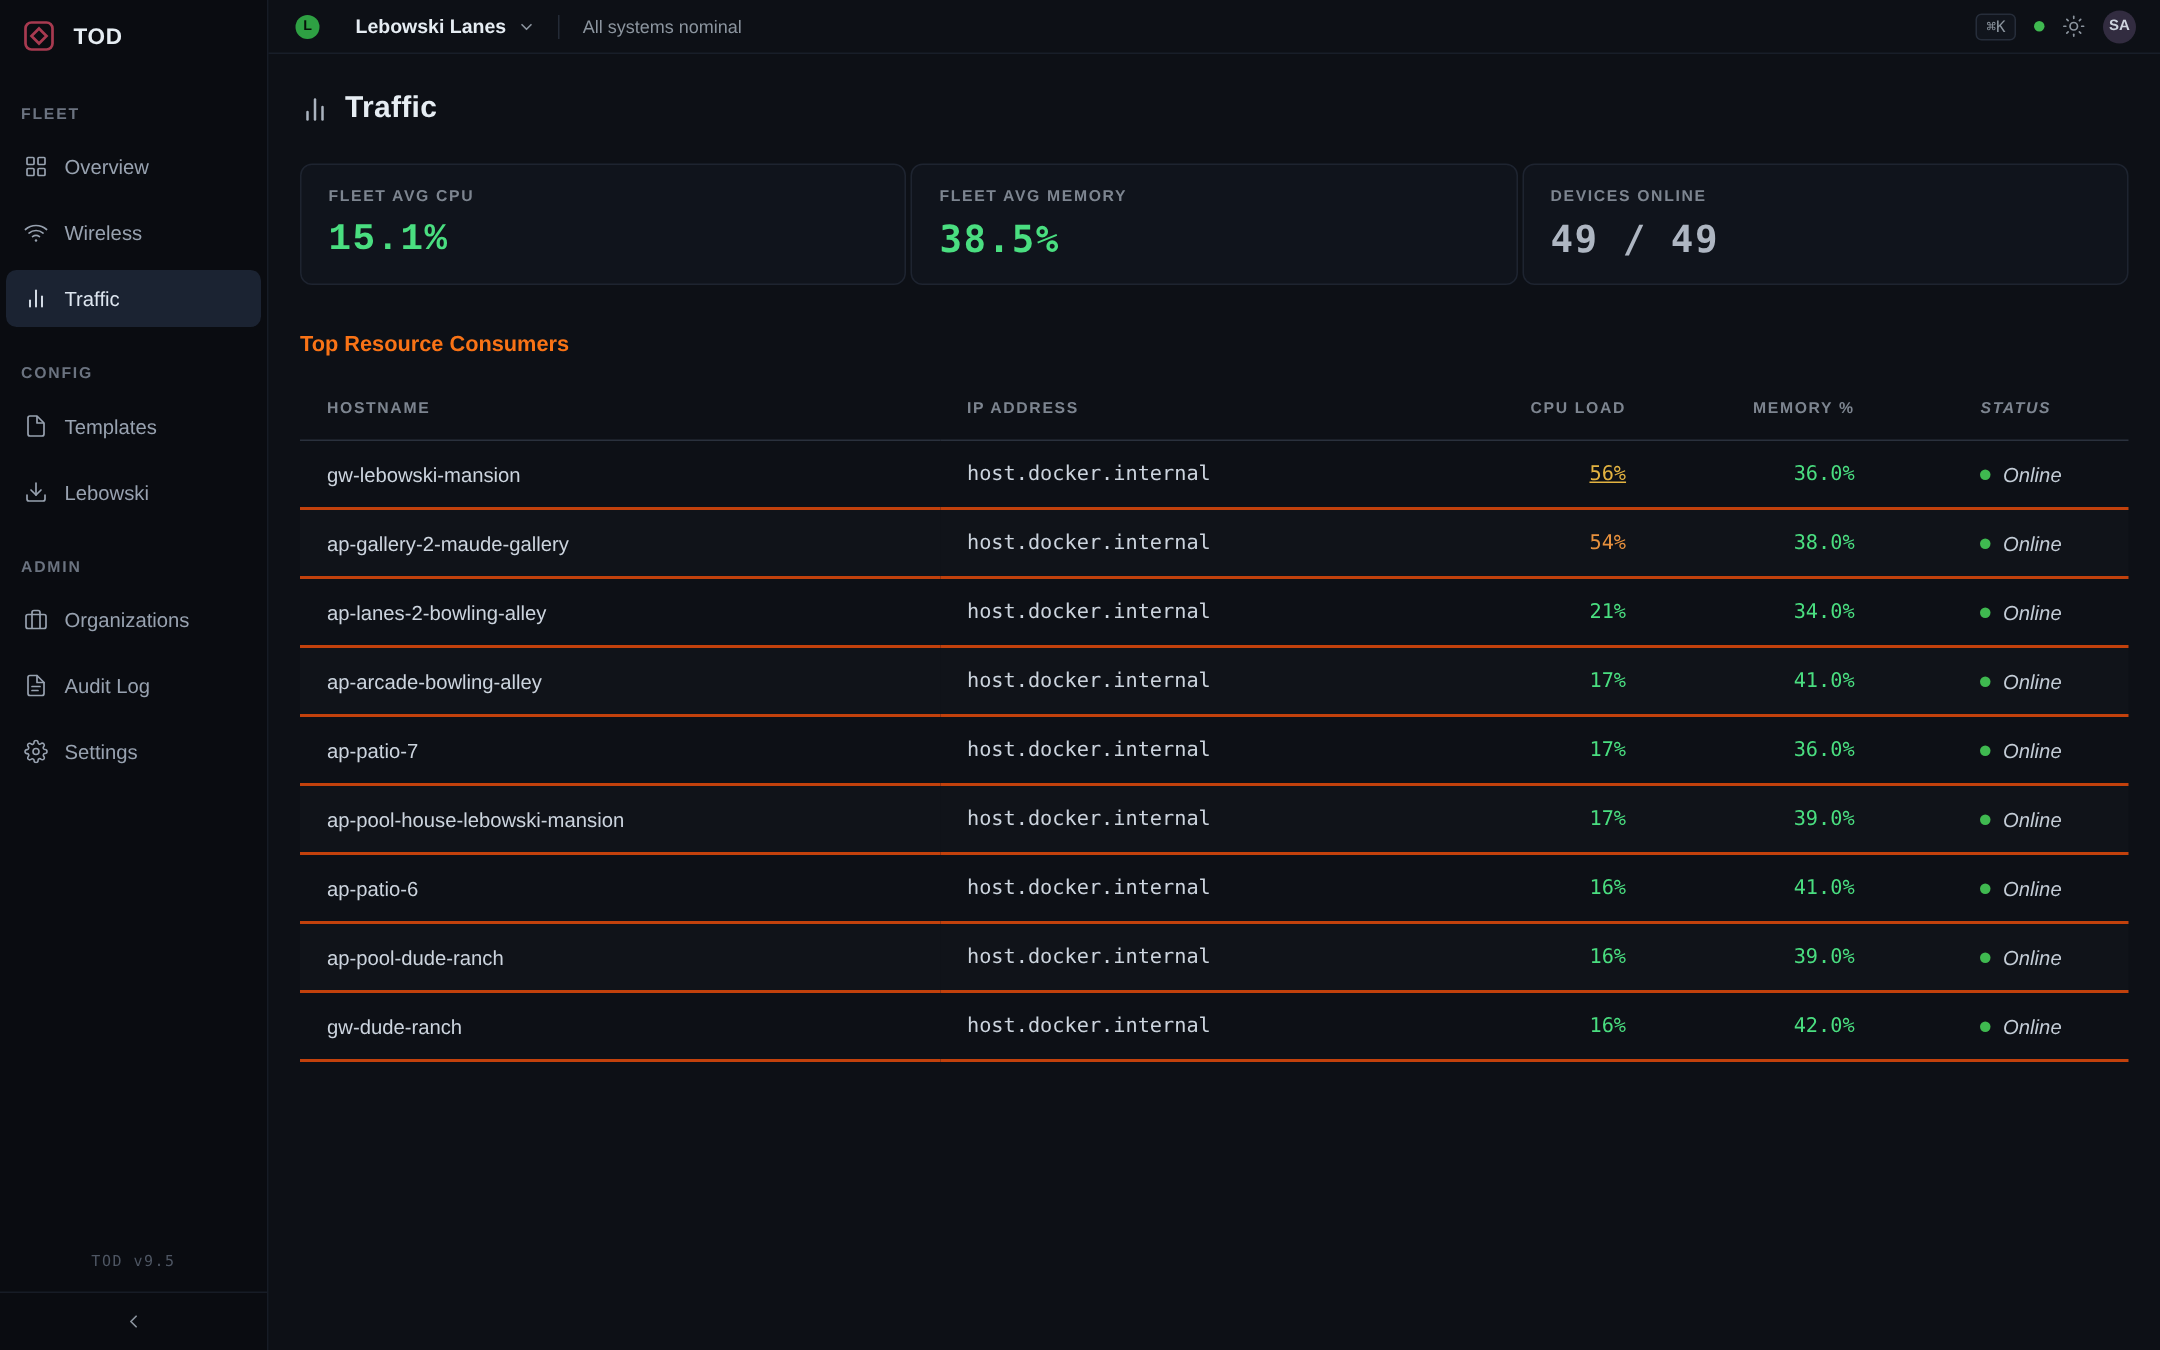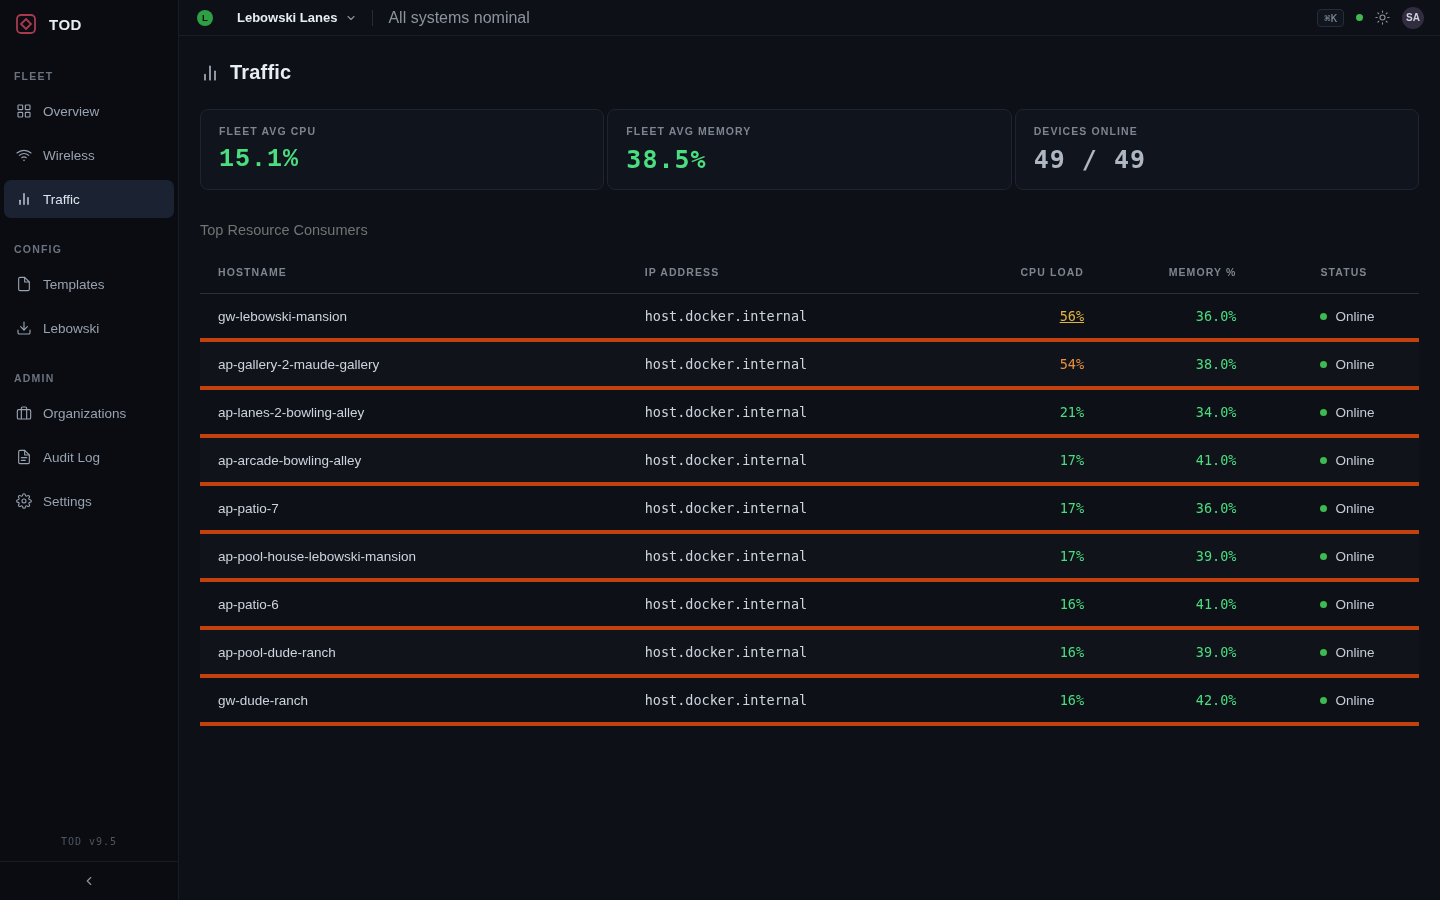--- a/index.html
+++ b/index.html
@@ -51,21 +51,21 @@
   }
   .org-chip { display:flex; align-items:center; gap:8px; cursor:pointer; }
   .org-avatar {
     width:16px; height:16px; border-radius:50%; background:#2ea043;
     color:#07110a; font-size:9.5px; font-weight:700;
     display:flex; align-items:center; justify-content:center;
   }
   .org-name { font-size:13px; color:#e6edf3; font-weight:600;padding-left:16px; }
   .org-chip svg { color:#8b949e; }
   .top-divider { width:1px; height:16px; background:#242b37; margin:0 15px; }
-  .system-status { font-size:16px; color:#8b949e; }
+  .system-status { font-size:12px; color:#8b949e; }
   .top-right { margin-left:auto; display:flex; align-items:center; gap:12px; }
   .kbd-badge {
     font-family:"DejaVu Sans Mono", monospace; font-size:10.5px; color:#8b949e;
     border:1px solid #262d3a; background:#11151d; border-radius:4px;
     padding:2px 6px; cursor:pointer;
   }
   .conn-dot { width:7px; height:7px; border-radius:50%; background:#3fb950; }
   .theme-toggle { color:#8b949e; display:flex; cursor:pointer; }
   .user-avatar {
     width:22px; height:22px; border-radius:50%; background:#322c40;
@@ -79,38 +79,38 @@
   .page-title { font-size:20px; font-weight:700; color:#e6edf3; letter-spacing:.2px; }
 
   .stats-row { display:grid; grid-template-columns:repeat(3,1fr); gap:3px; margin-top:25px; }
   .stat-card {
     background:#10141c; border:1px solid #1e2430; border-radius:8px;
     padding:15px 18px; height:81px;
   }
   .stat-label { font-size:10.5px; font-weight:700; letter-spacing:1.1px; text-transform:uppercase; color:#7d8590; }
   .stat-value { font-family:"DejaVu Sans Mono", monospace; font-size:25px; font-weight:600; margin-top:8px; letter-spacing:1px; }
 
-  .table-title { font-size:14.5px; font-weight:400; color:#737373; margin-top:32px; }
+  .table-title { font-size:14.5px; font-weight:700; color:#f97316; margin-top:32px; }
 
   table.consumers { width:100%; border-collapse:collapse; margin-top:13px; }
   table.consumers th {
     font-size:10.5px; font-weight:700; letter-spacing:1.1px; text-transform:uppercase;
     color:#7d8590; text-align:left; padding:15px 18px;
     border-bottom:1px solid #2a313d;
   }
   table.consumers td {
-    font-size:13.5px; padding:14px 18px; border-bottom:4px solid #c2410c;
+    font-size:13.5px; padding:14px 18px; border-bottom:2px solid #c2410c;
     color:#ccd4de;
   }
   table.consumers tr:nth-child(even) td { background:rgba(255,255,255,0.015); }
   .col-host { width:35%; }
   .col-ip { width:28%; }
   .col-cpu { width:11%; text-align:right !important; }
   .col-mem { width:12.5%; text-align:right !important; }
-  .col-status { width:13.5%; padding-left:66px !important; }
+  .col-status { width:13.5%; padding-left:66px !important;font-style:italic; }
   .cell-ip { font-family:"DejaVu Sans Mono", monospace; font-size:13px; color:#98a2b3; }
   .cell-cpu, .cell-mem { font-family:"DejaVu Sans Mono", monospace; font-size:13px; }
   .cell-status { white-space:nowrap; }
   .dot { display:inline-block; width:7px; height:7px; border-radius:50%; background:#3fb950; margin-right:8px; vertical-align:1px; }
   .status-text { color:#c3ccd6; }
 </style>
 </head>
 <body>
 
 <aside class="sidebar">

